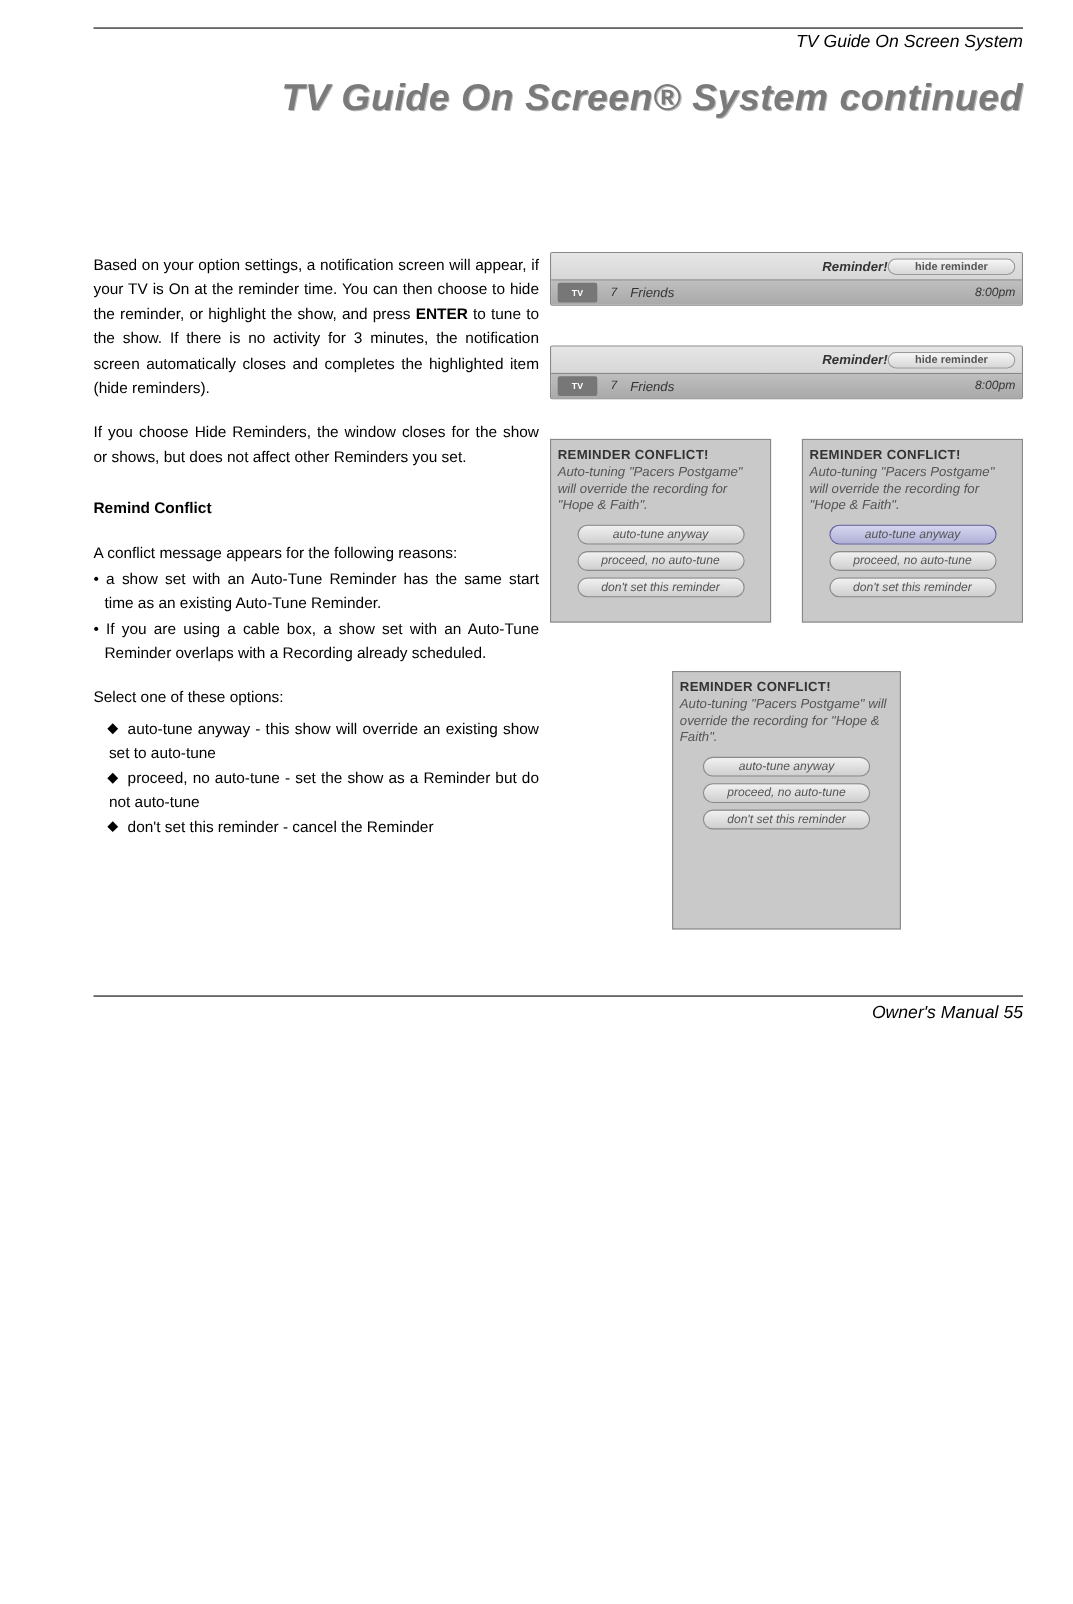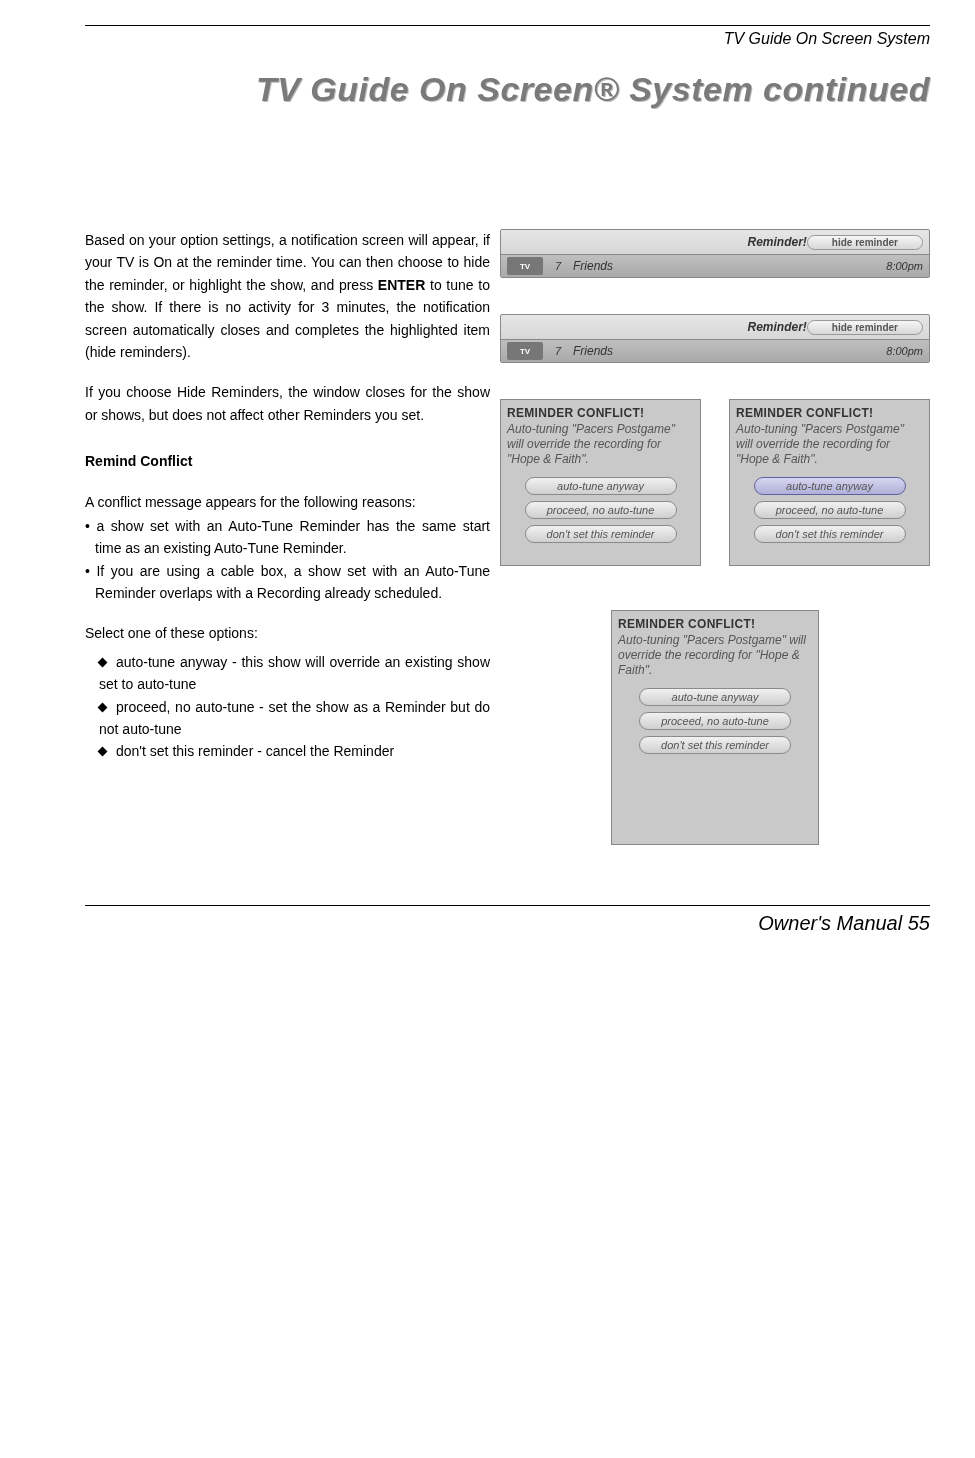--- a/index.html
+++ b/index.html
@@ -79,21 +79,21 @@
     border:1px solid #8a8a8a; border-radius:10px; padding:2px 0;
   }
   .dlg-btn.sel {
     background: linear-gradient(#d6d6f0,#b0b0d8);
     border-color:#6060a0;
   }
   .dialog-single { display:flex; justify-content:center; margin-top: 44px; }
   .dialog.tall { padding-bottom: 90px; }
 
   .footer-rule { border-top: 1px solid #000; margin-top: 60px; }
-  .footer { text-align:right; font-style: italic; font-size:20px; padding-top:6px; }
+  .footer { text-align:right; font-style: italic; font-size:16px; padding-top:6px; }
 </style>
 </head>
 <body>
 
 <div class="top-rule"></div>
 <div class="top-header">TV Guide On Screen System</div>
 
 <div class="page-title">TV Guide On Screen® System continued</div>
 
 <div class="cols">

